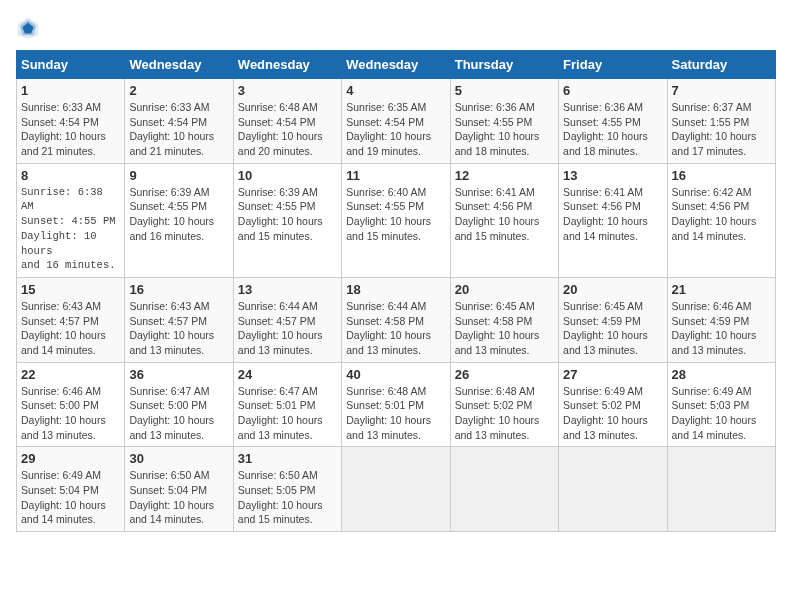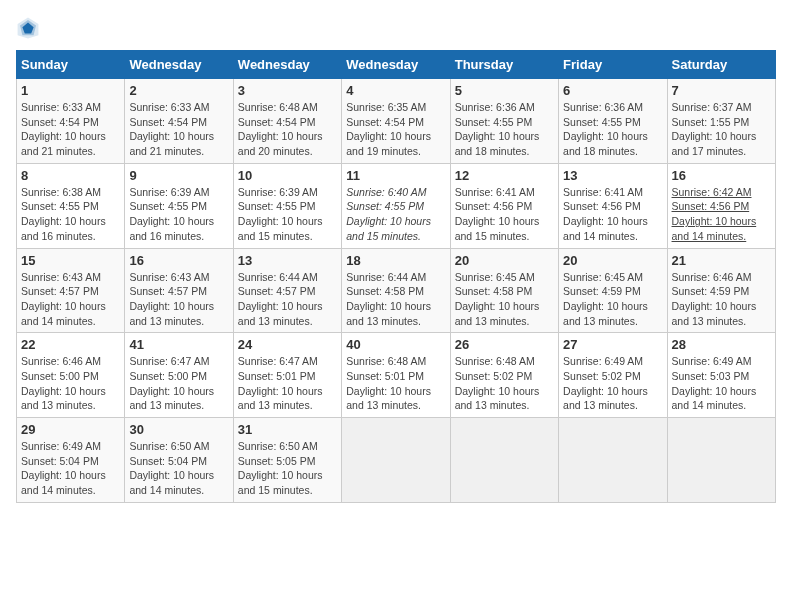--- a/index.html
+++ b/index.html
@@ -163,63 +163,63 @@
           <span class="day-num">7</span>
           <div class="day-info" style="white-space: pre-line;">Sunrise: 6:37 AM
 Sunset: 1:55 PM
 Daylight: 10 hours
 and 17 minutes.</div>
         </td>
       </tr>
       <tr>
         <td>
           <span class="day-num">8</span>
-          <div class="day-info" style="white-space: pre-line;">Sunrise: 6:38 AM
+          <div class="day-info" style="white-space: pre-line; font-family: Liberation Mono, monospace;">Sunrise: 6:38 AM
 Sunset: 4:55 PM
 Daylight: 10 hours
 and 16 minutes.</div>
         </td>
         <td>
           <span class="day-num">9</span>
           <div class="day-info" style="white-space: pre-line;">Sunrise: 6:39 AM
 Sunset: 4:55 PM
 Daylight: 10 hours
 and 16 minutes.</div>
         </td>
         <td>
           <span class="day-num">10</span>
           <div class="day-info" style="white-space: pre-line;">Sunrise: 6:39 AM
 Sunset: 4:55 PM
 Daylight: 10 hours
 and 15 minutes.</div>
         </td>
         <td>
           <span class="day-num">11</span>
-          <div class="day-info" style="white-space: pre-line; font-style: italic;">Sunrise: 6:40 AM
+          <div class="day-info" style="white-space: pre-line;">Sunrise: 6:40 AM
 Sunset: 4:55 PM
 Daylight: 10 hours
 and 15 minutes.</div>
         </td>
         <td>
           <span class="day-num">12</span>
           <div class="day-info" style="white-space: pre-line;">Sunrise: 6:41 AM
 Sunset: 4:56 PM
 Daylight: 10 hours
 and 15 minutes.</div>
         </td>
         <td>
           <span class="day-num">13</span>
           <div class="day-info" style="white-space: pre-line;">Sunrise: 6:41 AM
 Sunset: 4:56 PM
 Daylight: 10 hours
 and 14 minutes.</div>
         </td>
         <td>
           <span class="day-num">16</span>
-          <div class="day-info" style="white-space: pre-line; text-decoration: underline;">Sunrise: 6:42 AM
+          <div class="day-info" style="white-space: pre-line;">Sunrise: 6:42 AM
 Sunset: 4:56 PM
 Daylight: 10 hours
 and 14 minutes.</div>
         </td>
       </tr>
       <tr>
         <td>
           <span class="day-num">15</span>
           <div class="day-info" style="white-space: pre-line;">Sunrise: 6:43 AM
 Sunset: 4:57 PM
@@ -271,21 +271,21 @@
       </tr>
       <tr>
         <td>
           <span class="day-num">22</span>
           <div class="day-info" style="white-space: pre-line;">Sunrise: 6:46 AM
 Sunset: 5:00 PM
 Daylight: 10 hours
 and 13 minutes.</div>
         </td>
         <td>
-          <span class="day-num">41</span>
+          <span class="day-num">36</span>
           <div class="day-info" style="white-space: pre-line;">Sunrise: 6:47 AM
 Sunset: 5:00 PM
 Daylight: 10 hours
 and 13 minutes.</div>
         </td>
         <td>
           <span class="day-num">24</span>
           <div class="day-info" style="white-space: pre-line;">Sunrise: 6:47 AM
 Sunset: 5:01 PM
 Daylight: 10 hours

